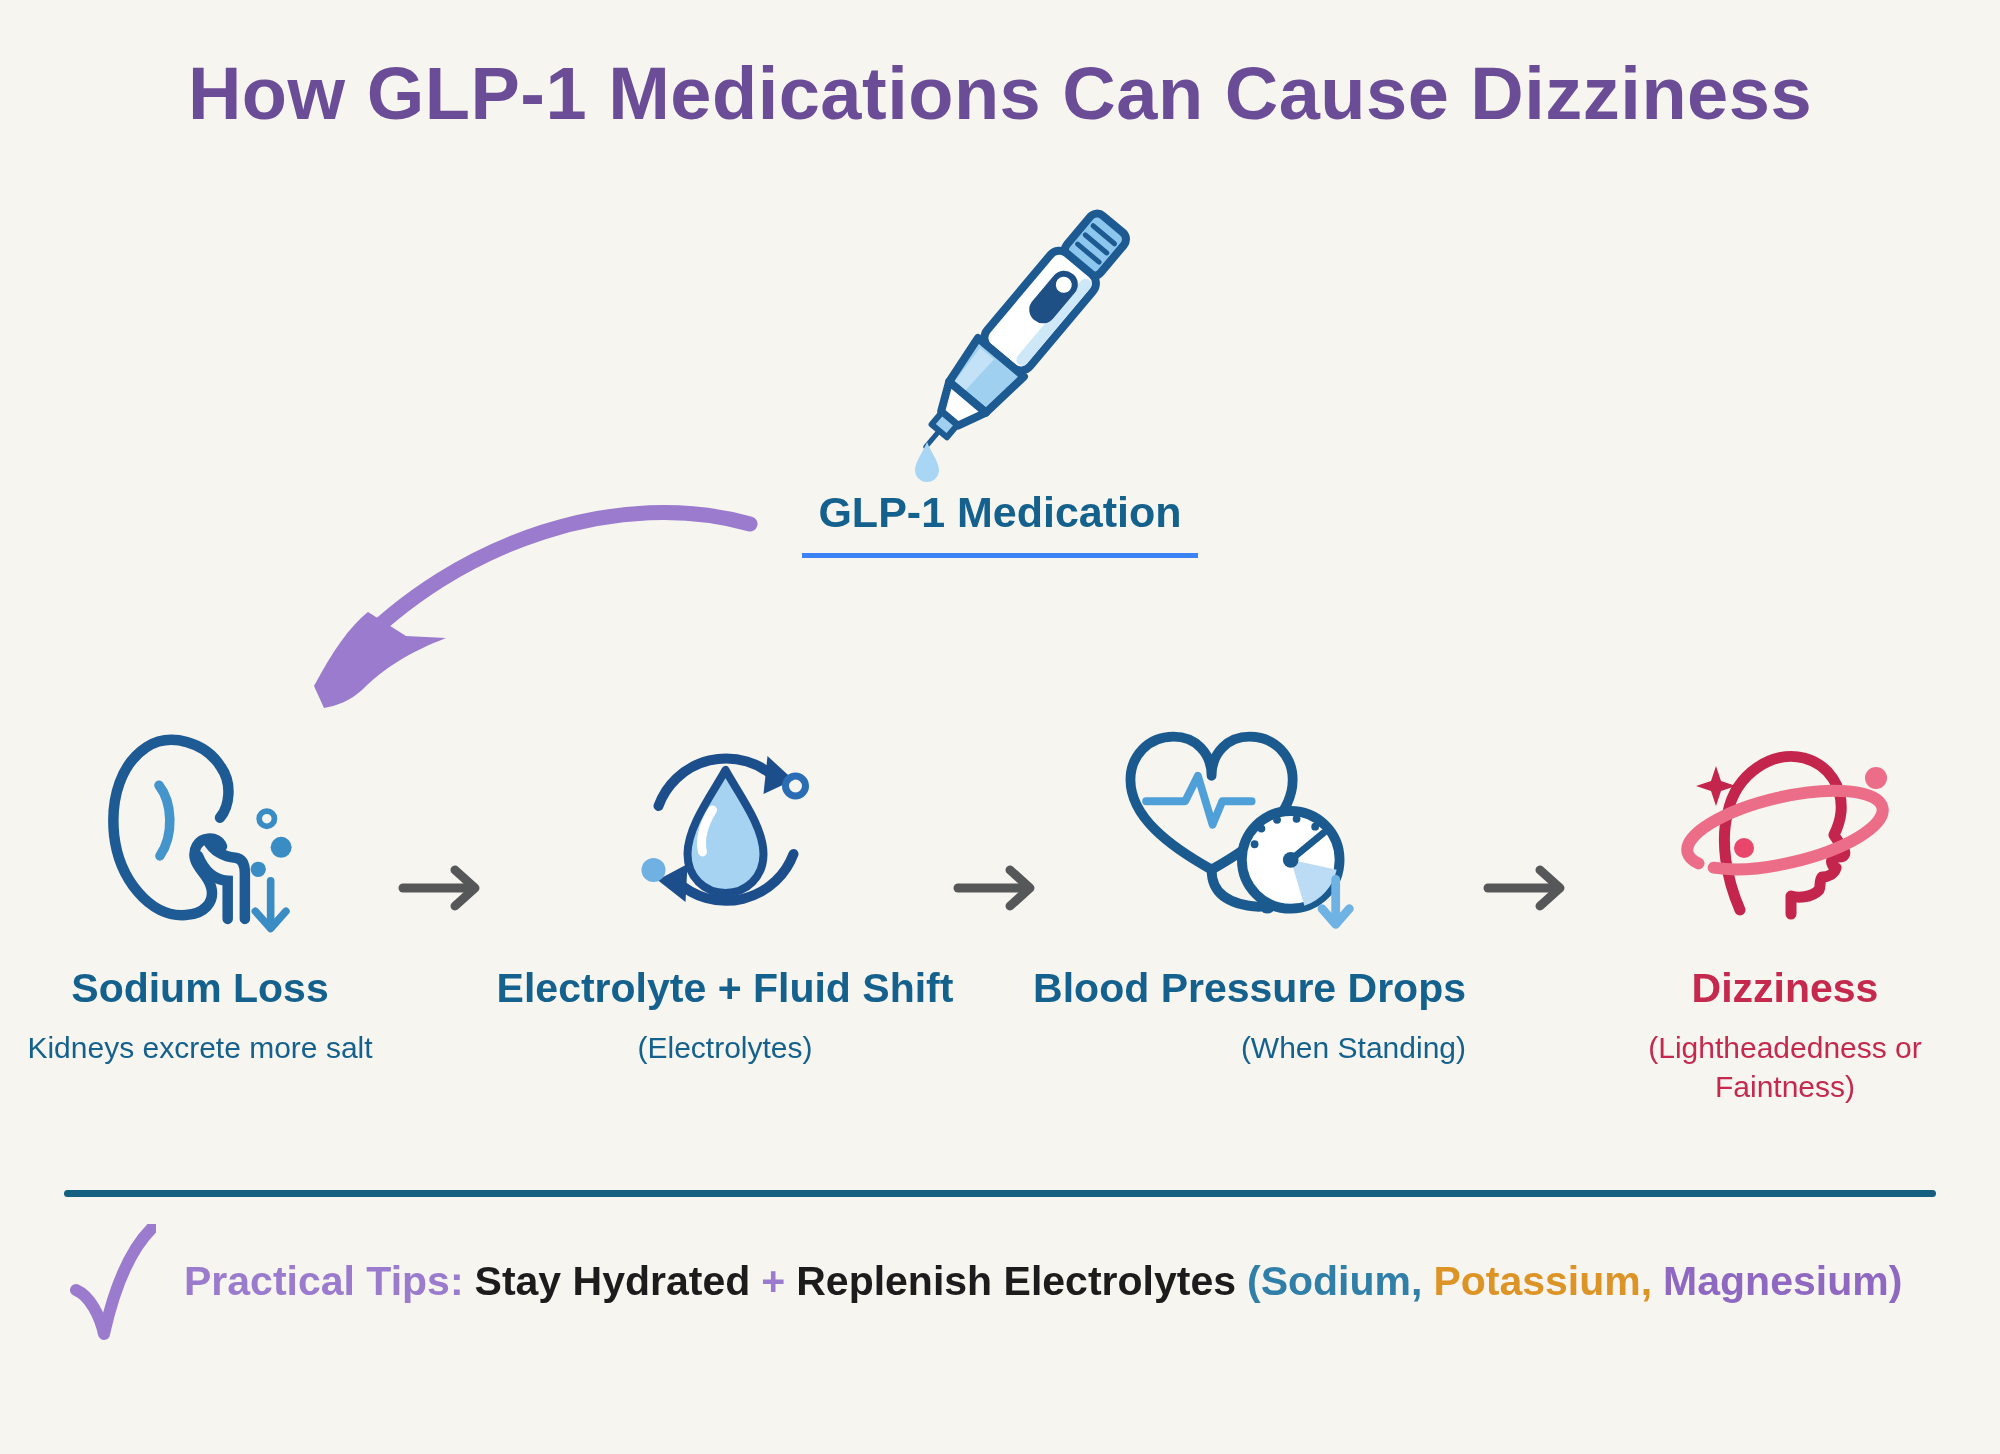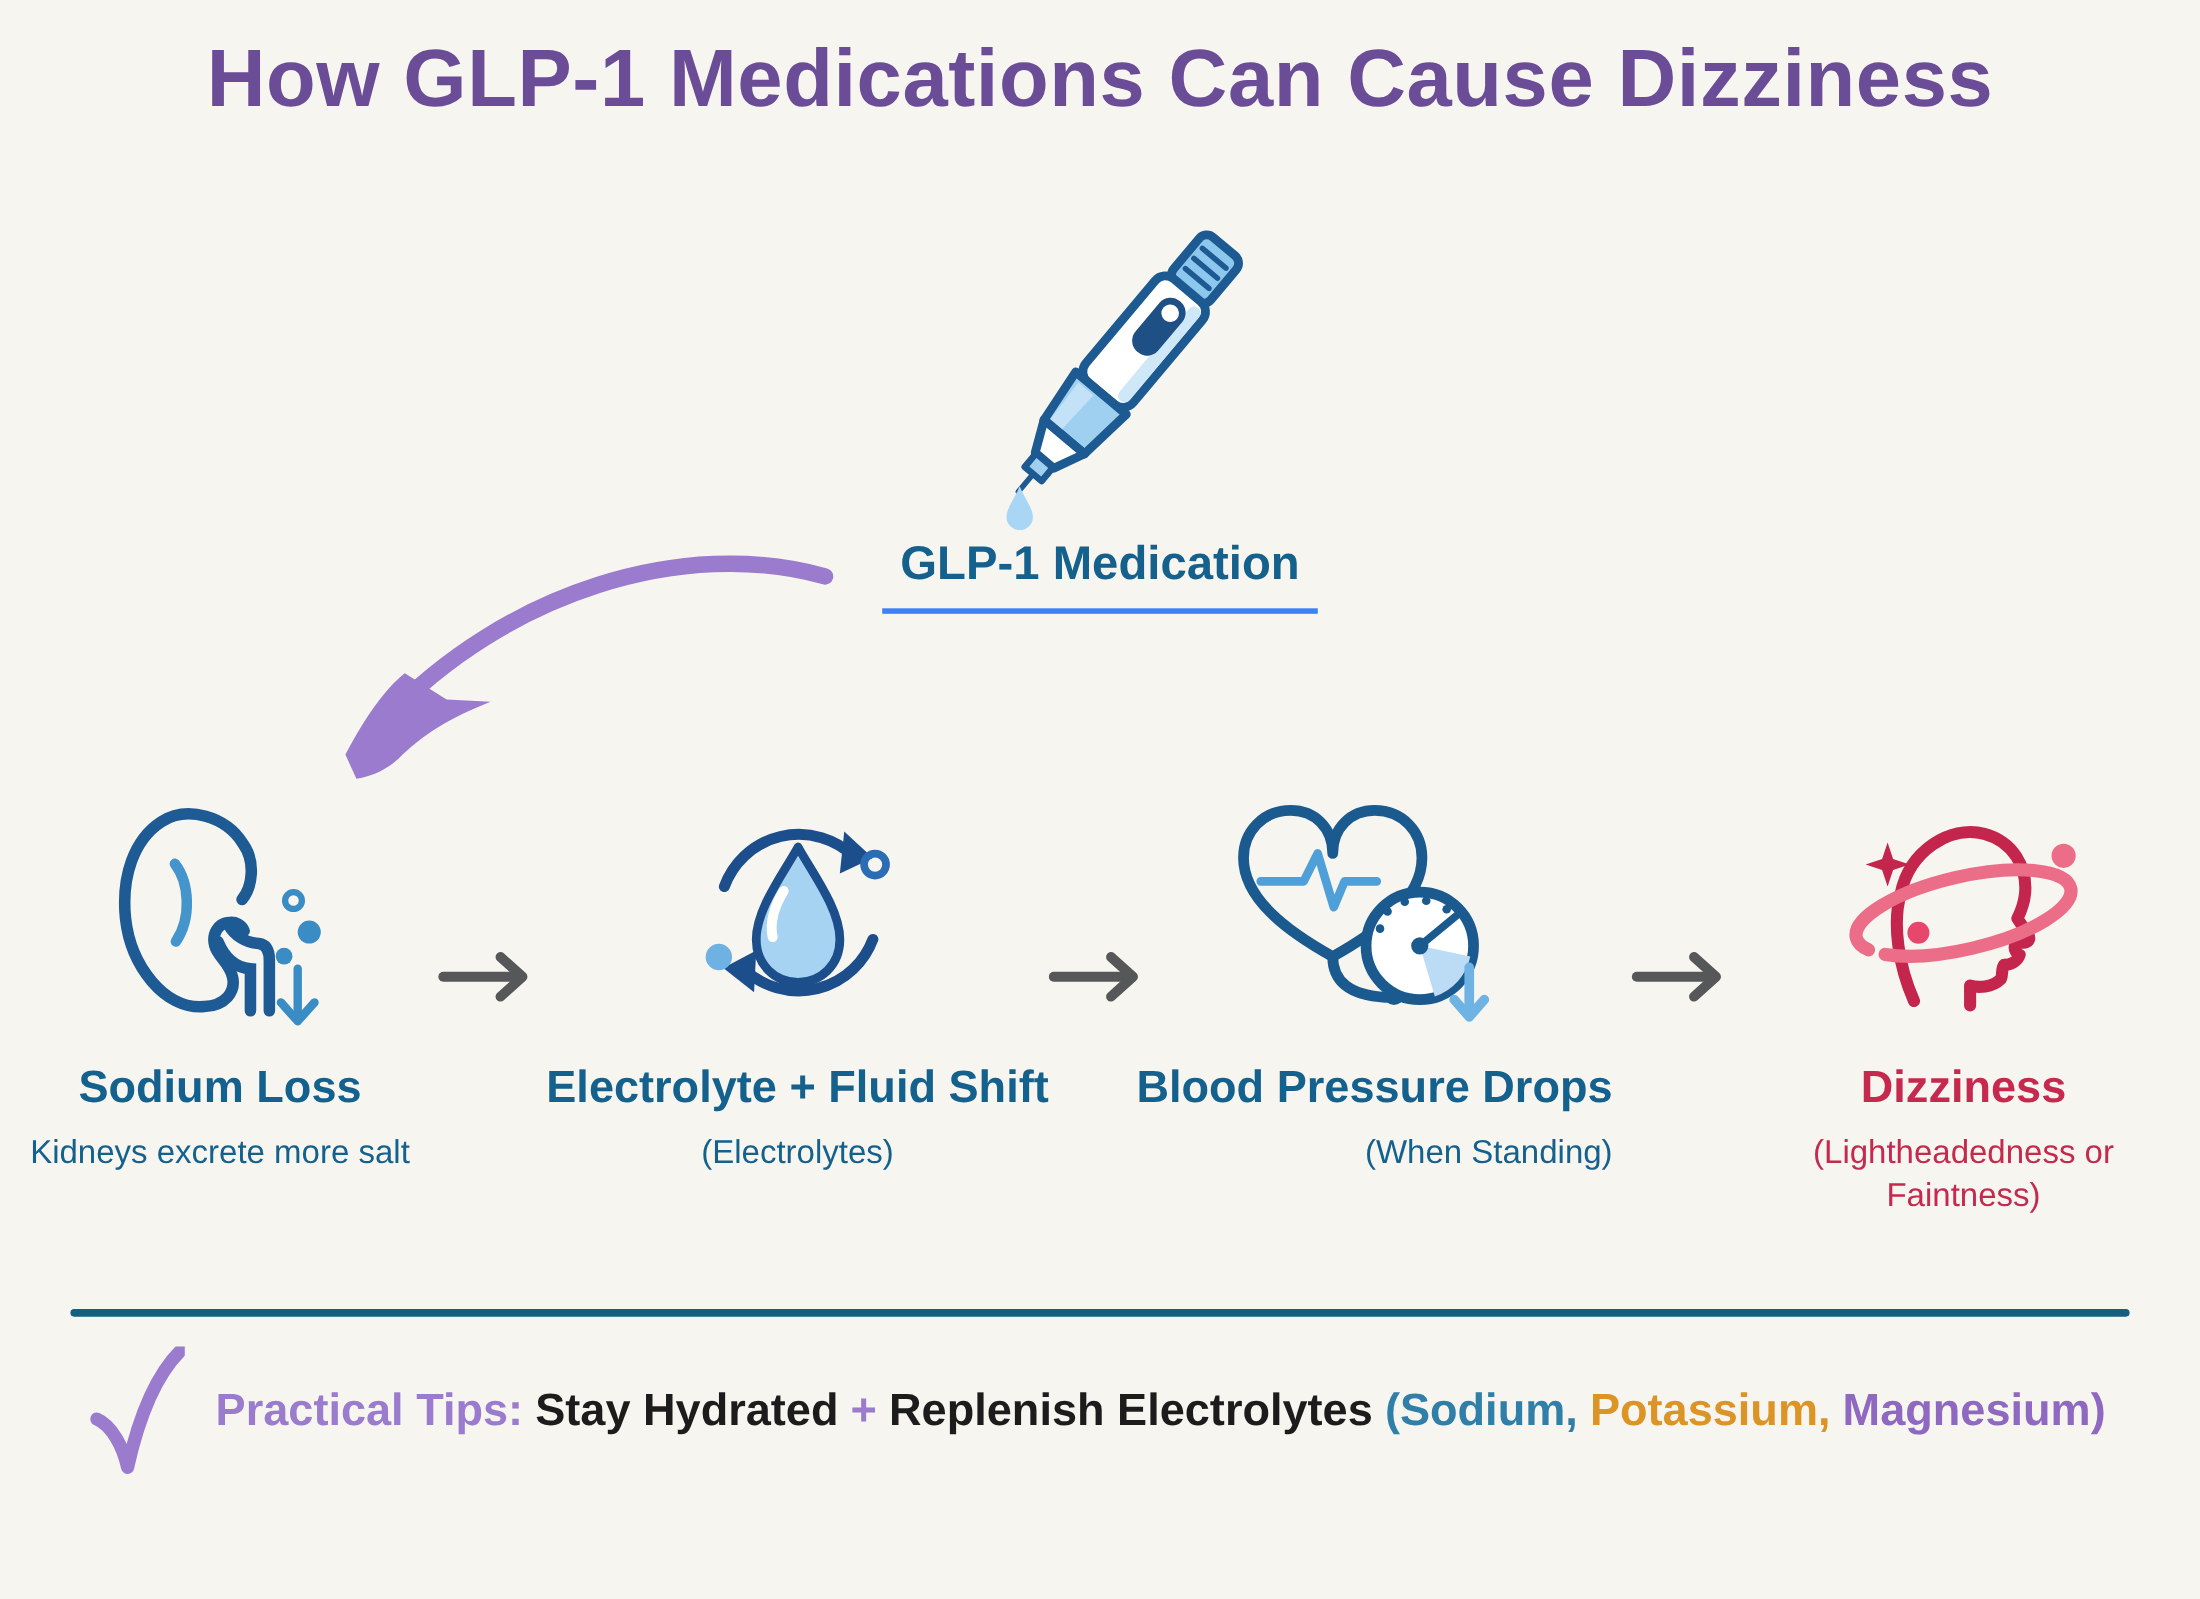--- a/index.html
+++ b/index.html
@@ -5,21 +5,21 @@
   * { margin:0; padding:0; box-sizing:border-box; }
   html,body { background:#e9e7e1; }
   .canvas {
     position:relative;
     width:2000px; height:1454px;
     background:#f7f5ef;
     font-family:"Liberation Sans", sans-serif;
     overflow:hidden;
   }
   .title {
-    position:absolute; top:28px; left:0; right:0;
+    position:absolute; top:51px; left:0; right:0;
     text-align:center;
     font-size:74px; font-weight:700; color:#6b4d97;
     letter-spacing:0.5px;
   }
   
   .pen-svg { position:absolute; left:960px; top:185px; width:122px; height:300px; transform:rotate(40deg); }
   .pen-drop-svg { position:absolute; left:912px; top:440px; width:30px; height:42px; }
   .med-label-wrap { position:absolute; top:488px; left:0; right:0; text-align:center; }
   .med-label {
     display:inline-block;
@@ -39,21 +39,21 @@
   .step2 { left:495px;  width:460px; }
   .step3 { left:1006px; width:460px;text-align:right; }
   .step4 { left:1585px; width:400px; }
   .flow-arrow { position:absolute; top:862px; width:96px; height:52px; }
   .flow-arrow.a1 { left:397px; }
   .flow-arrow.a2 { left:952px; }
   .flow-arrow.a3 { left:1482px; }
 
   
   .divider { position:absolute; top:1190px; left:64px; right:64px; height:7px; background:#156080; border-radius:4px; }
-  .tips { position:absolute; left:82px; top:1224px; right:20px; display:flex; align-items:flex-start; }
+  .tips { position:absolute; left:70px; top:1224px; right:20px; display:flex; align-items:flex-start; }
   .tips-check-svg { width:86px; height:120px; flex:0 0 auto; margin-right:28px; }
   .tips-text { font-size:41px; font-weight:700; color:#1c1c1c; margin-top:32px; line-height:1.25; white-space:nowrap; }
   .tips-text .seg { margin-right:11px; }
   .seg-purple { color:#9a7bce; }
   .seg-black  { color:#1c1c1c; }
   .seg-teal   { color:#2f7fa8; }
   .seg-orange { color:#dd9427; }
   .seg-violet { color:#8f68c2; }
   .tips-text .seg:last-child { margin-right:0; }
 

